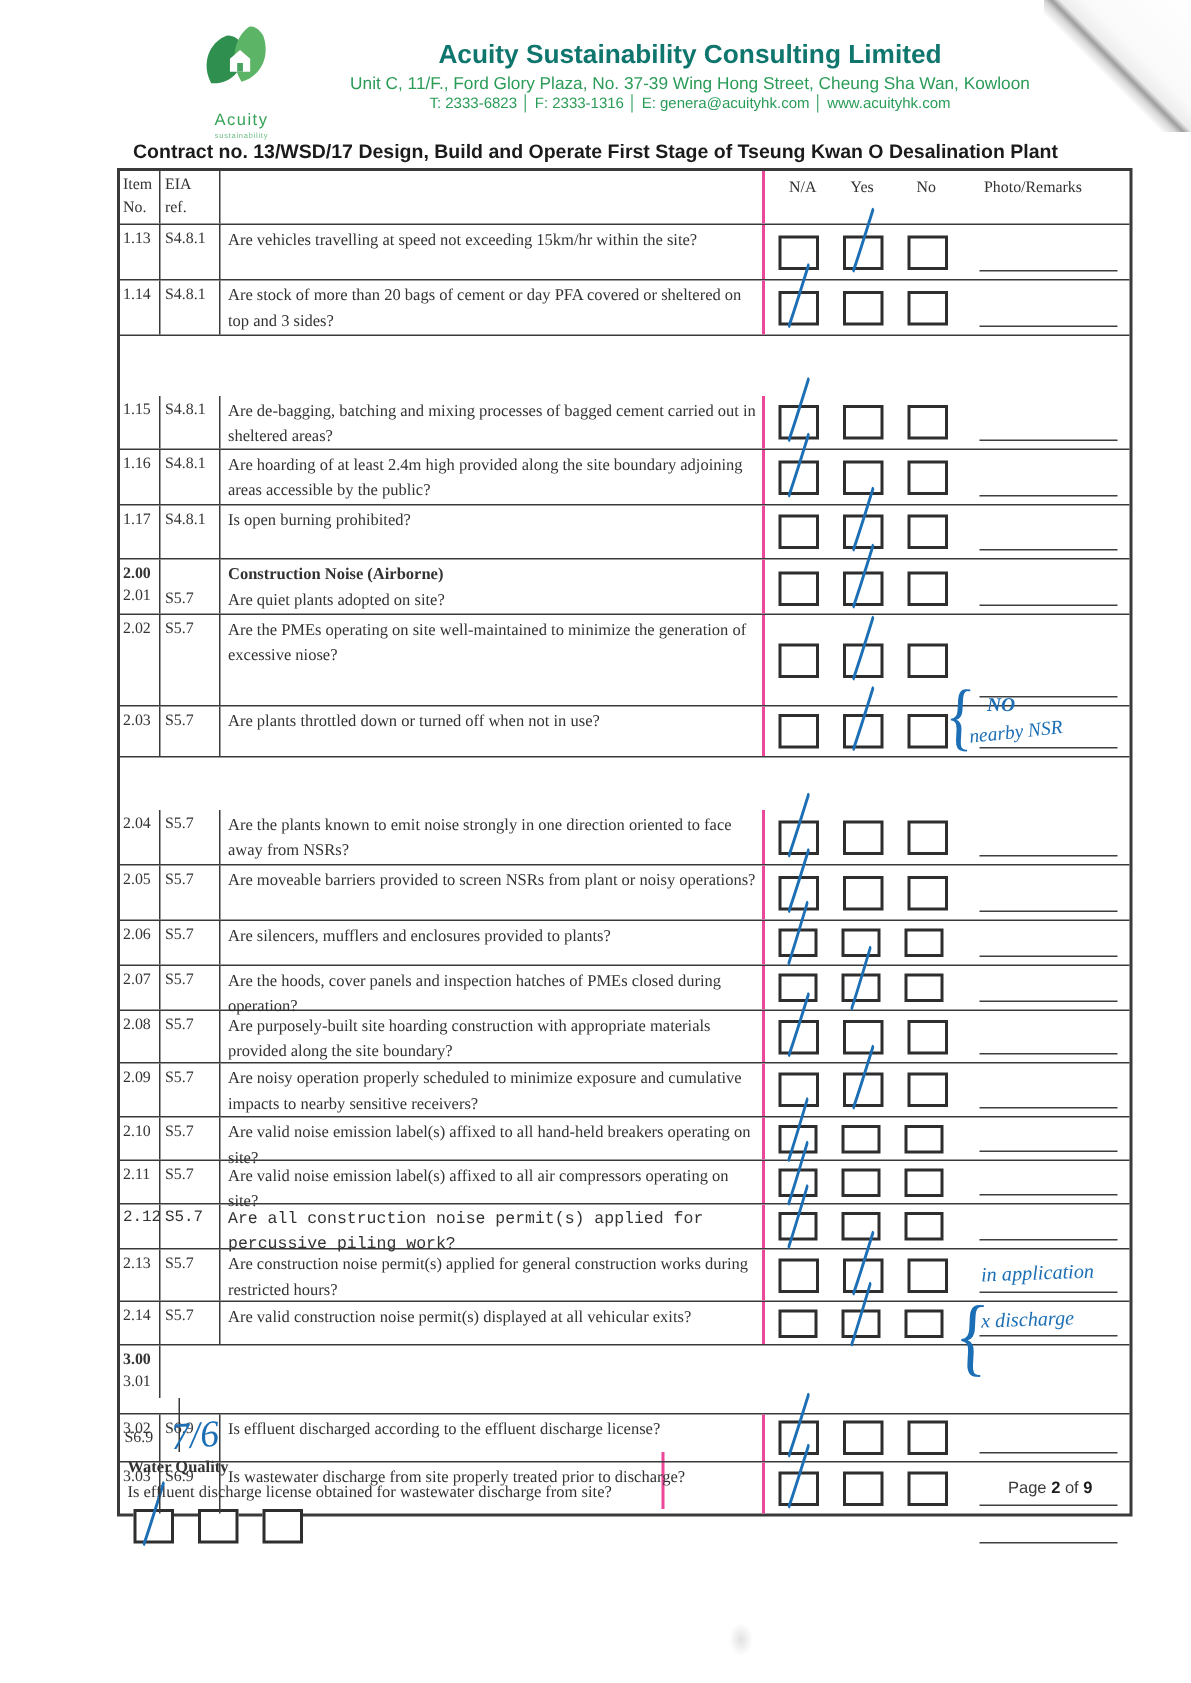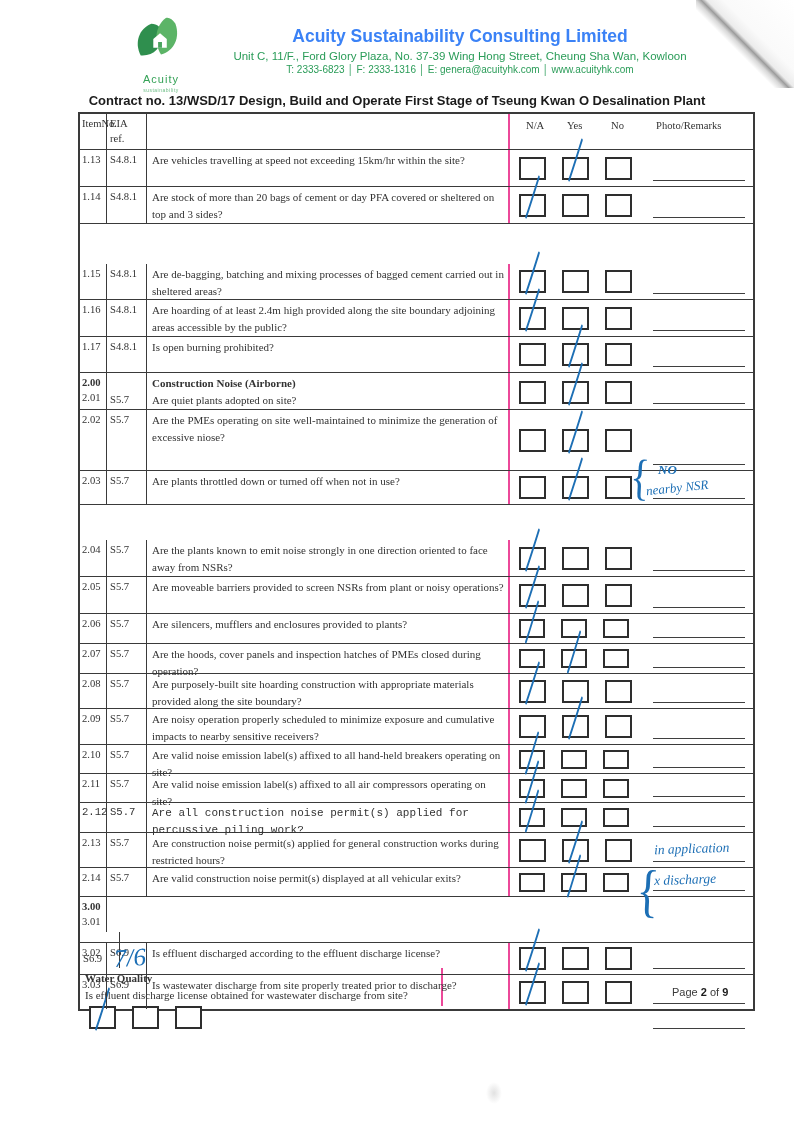--- a/index.html
+++ b/index.html
@@ -9,21 +9,21 @@
   
   .corner-fold{position:absolute;top:0;right:0;width:98px;height:88px;
     background:linear-gradient(45deg,#ffffff 42%,#d8d8d8 47%,#9d9d9d 50%,#ececec 53%,#fafafa 62%,#ffffff 100%);}
 
   
   .logo{position:absolute;left:118px;top:16px;width:86px;text-align:center;}
   .logo-name{font-family:"Liberation Sans",sans-serif;color:#35a257;font-size:11px;letter-spacing:1px;margin-top:1px;}
   .logo-tag{font-family:"Liberation Sans",sans-serif;color:#6dbd86;font-size:5px;letter-spacing:.5px;filter:blur(.4px);margin-top:2px;}
   .header-text{position:absolute;left:170px;top:26px;width:580px;text-align:center;
     font-family:"Liberation Sans",sans-serif;color:#22934f;}
-  .company-name{font-size:17.5px;font-weight:bold;color:#3b82f6;}
+  .company-name{font-size:17.5px;font-weight:bold;color:#0f766e;}
   .addr{font-size:11.5px;margin-top:3px;color:#2a9c58;}
   .contact{font-size:10px;margin-top:2px;color:#2a9c58;}
   .contract-title{position:absolute;left:0;top:93px;width:794px;text-align:center;
     font-family:"Liberation Sans",sans-serif;font-weight:bold;font-size:13px;color:#1b1b1b;}
 
   
   .ctable{position:absolute;left:78px;top:112px;width:677px;border:2px solid #3a3a3a;box-sizing:border-box;background:#fff;}
   .trow{display:flex;box-sizing:border-box;border-bottom:1.5px solid #3a3a3a;position:relative;}
   .trow:last-child{border-bottom:none;}
   .cell{box-sizing:border-box;padding:2px 3px;font-size:10.6px;line-height:1.45;}
@@ -36,21 +36,21 @@
   .boxes{display:flex;margin-left:9px;gap:16px;}
   .cbx{width:27px;height:23px;border:2px solid #2e2e2e;box-sizing:border-box;position:relative;background:#fff;}
   .short .cbx{height:19px;width:26px;}
   .has-section .c-ans{align-items:flex-end;padding-bottom:5px;}
   .tick{position:absolute;left:0;top:-10px;width:100%;height:34px;overflow:visible;}
   .tick path{stroke:#1d6fb5;stroke-width:2.1;fill:none;stroke-linecap:round;}
   .remark-line{position:absolute;right:8px;bottom:5px;width:92px;border-bottom:1.8px solid #3f3f3f;}
 
   
   .thead{height:36px;}
-  .thead .c-item{display:flex;justify-content:space-between;padding-bottom:3px;}
+  .thead .c-item{display:flex;flex-direction:column;justify-content:space-between;padding-bottom:3px;}
   .ans-head{position:relative;}
   .ans-head span{position:absolute;top:4px;font-size:10.6px;}
   .lbl-na{left:16px;}
   .lbl-yes{left:57px;}
   .lbl-no{left:101px;}
   .lbl-remarks{left:146px;}
 
   
   .note{position:absolute;color:#1d6fb5;font-family:"Liberation Serif",serif;font-style:italic;z-index:5;}
   .brace{position:absolute;font-style:normal;color:#1d6fb5;font-weight:400;transform:rotate(3deg) scaleX(.8);}

